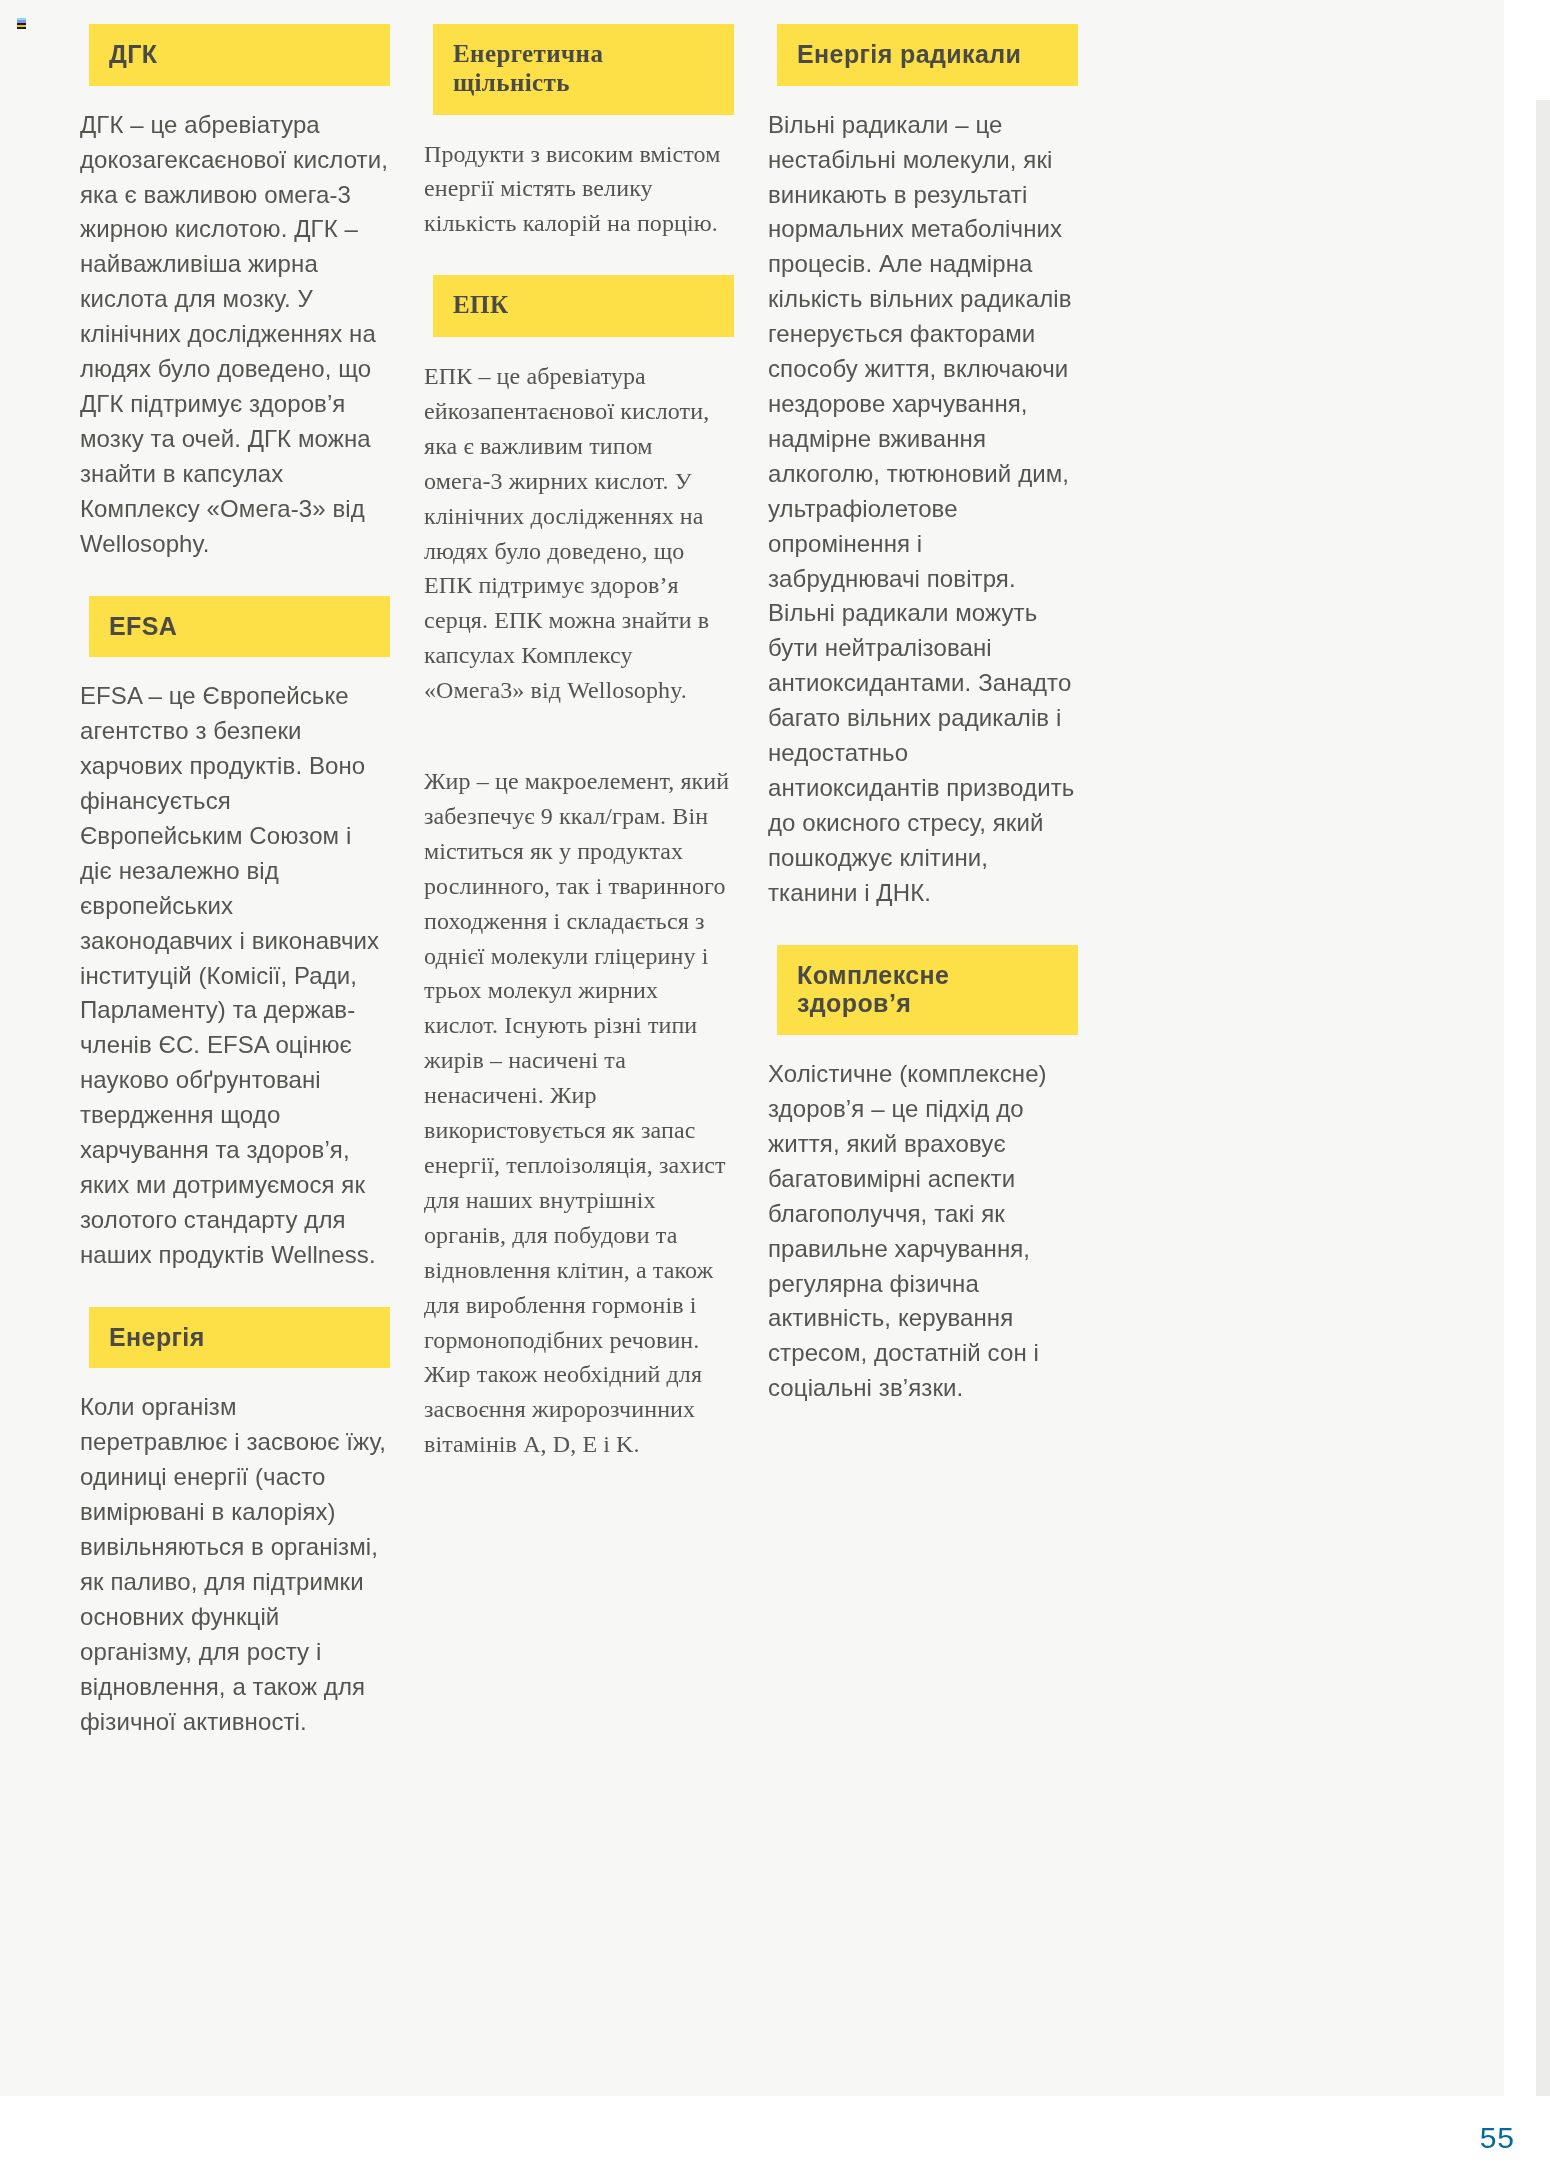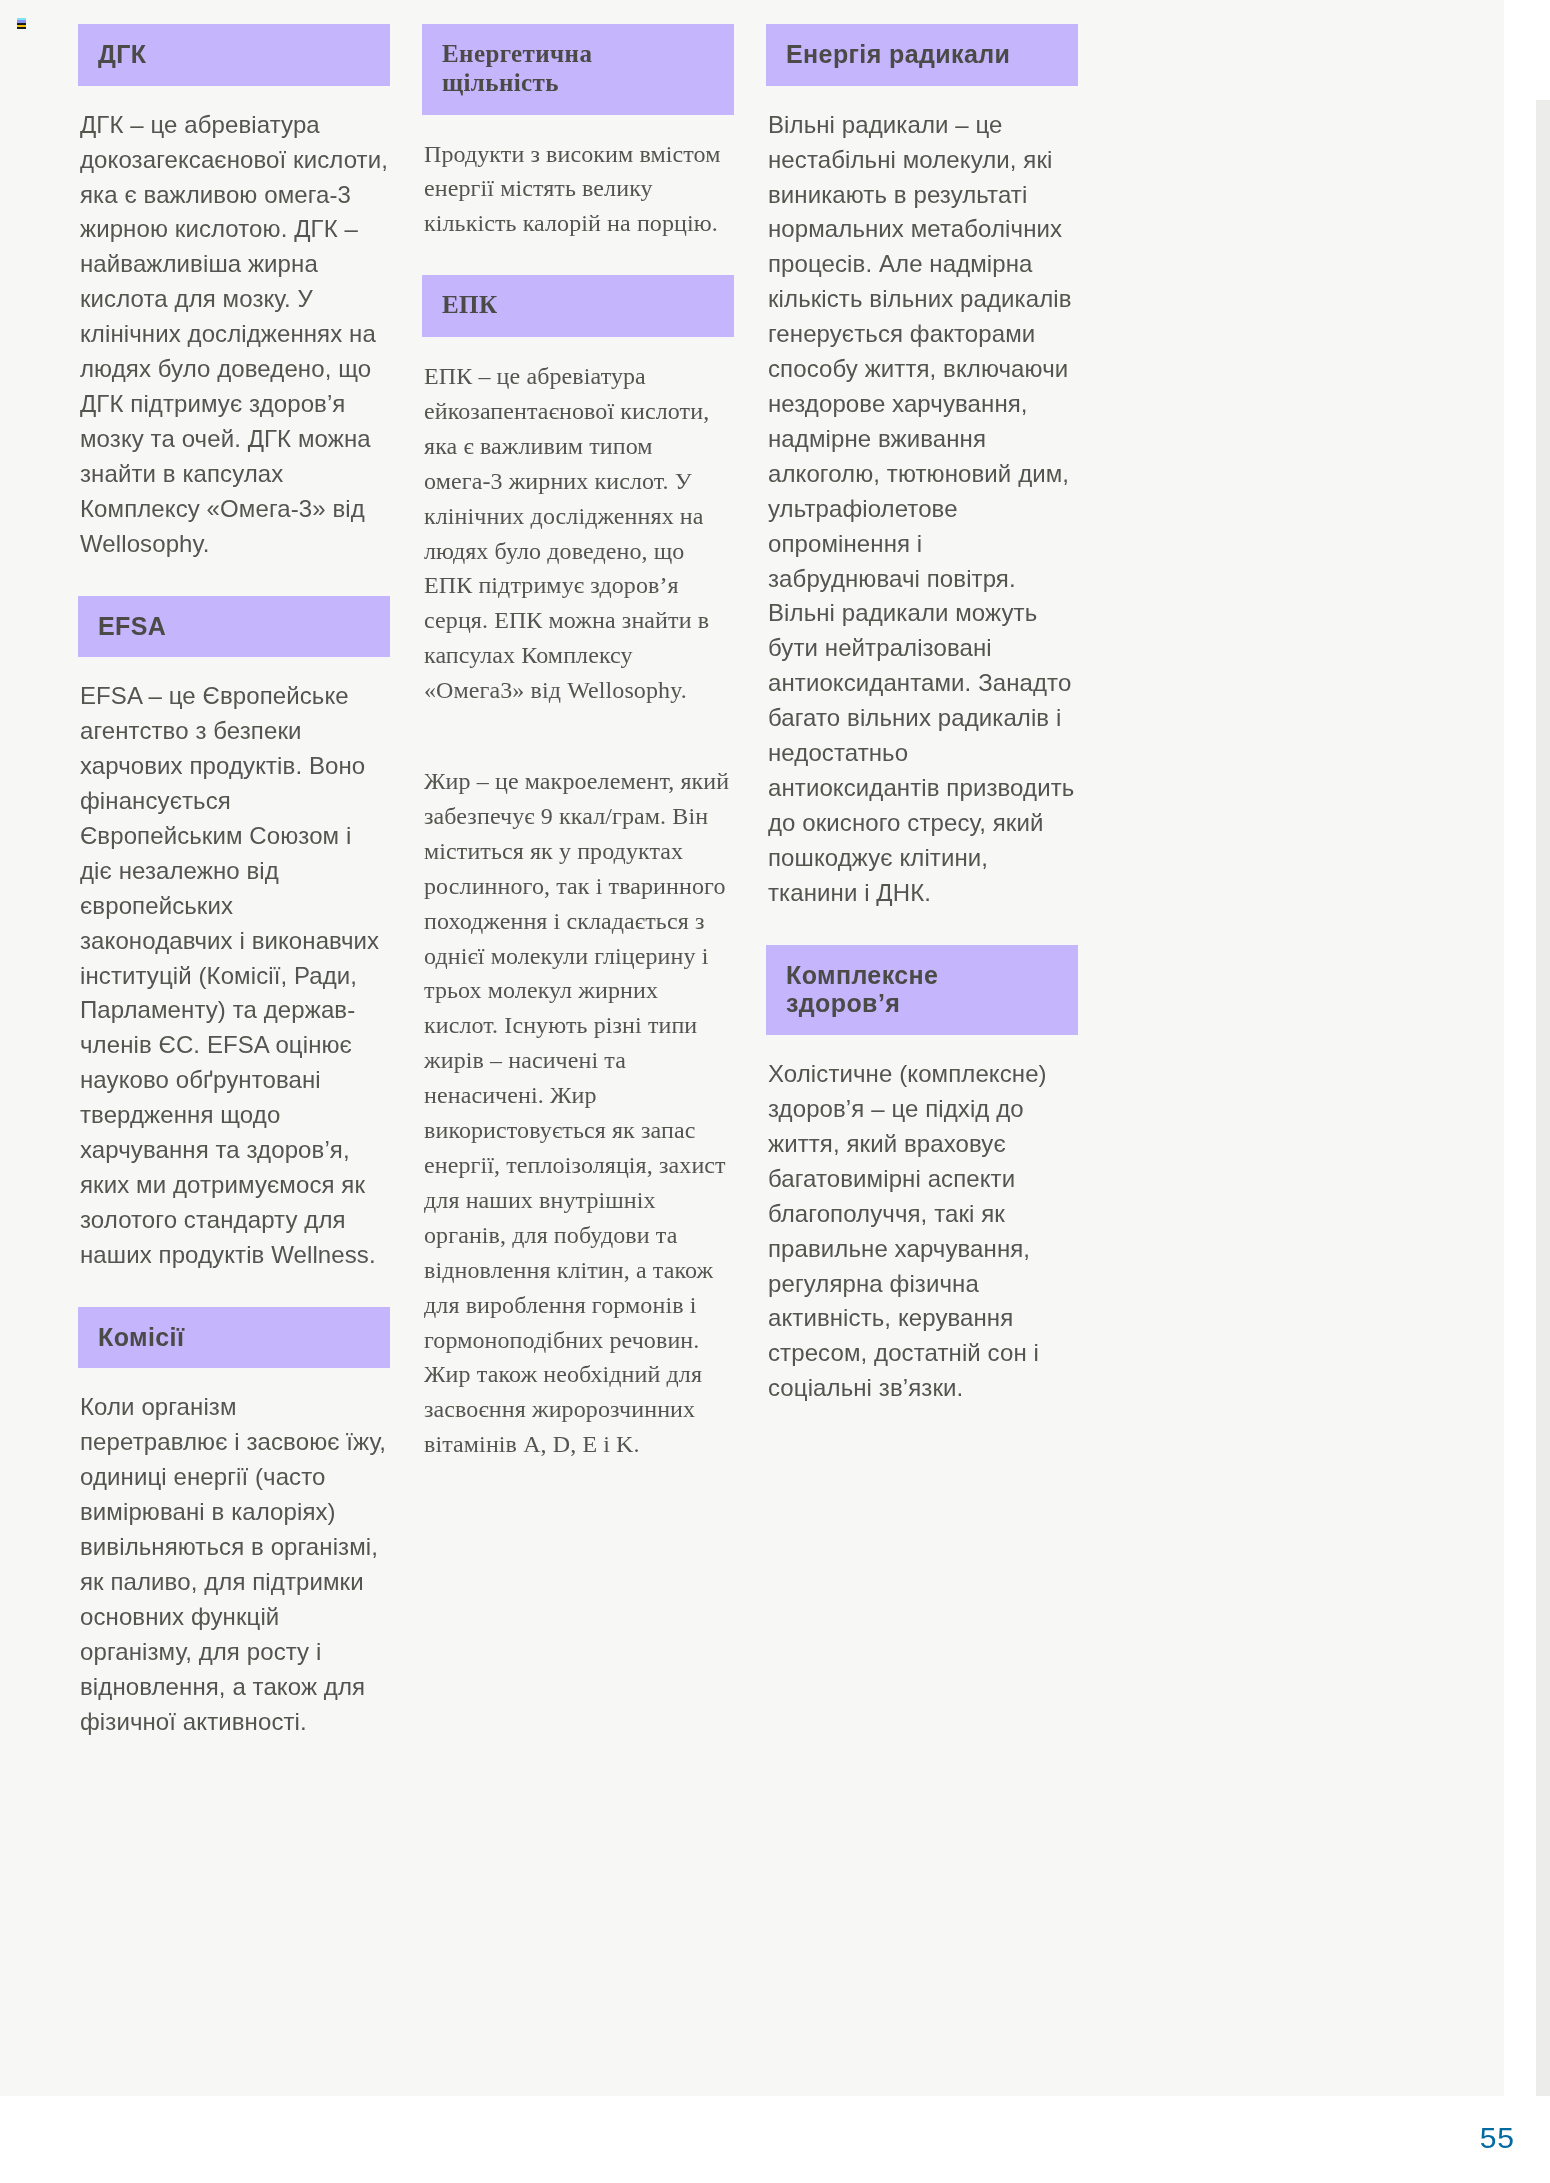--- a/index.html
+++ b/index.html
@@ -62,28 +62,29 @@
   .column {
     width: 312px;
     flex: 0 0 312px;
   }
   .column.col-2 { width: 312px; flex: 0 0 312px; font-family: Liberation Serif, serif; }
   .column.col-3 { width: 312px; flex: 0 0 312px; }
 
   .term-block { margin-bottom: 0; }
 
   .term-header {
-    background: #c4b5fd;
+    background: #fde047;
     color: #4a4a47;
     font-size: 25px;
     font-weight: bold;
     letter-spacing: 0.4px;
     padding: 16px 20px 17px 20px;
     box-sizing: border-box;
     line-height: 1.15;
+    margin-left: 11px;
   }
 
   .term-body {
     color: #55554f;
     font-size: 24px;
     line-height: 1.455;
     padding: 22px 2px 0 2px;
     letter-spacing: 0.1px;
     margin-bottom: 34px;
   }
@@ -110,21 +111,21 @@
     <div class="column col-1">
       <div class="term-block">
         <div class="term-header">ДГК</div>
         <div class="term-body">ДГК – це абревіатура докозагексаєнової кислоти, яка є важливою омега-3 жирною кислотою. ДГК – найважливіша жирна кислота для мозку. У клінічних дослідженнях на людях було доведено, що ДГК підтримує здоров’я мозку та очей. ДГК можна знайти в капсулах Комплексу «Омега-3» від Wellosophy.</div>
       </div>
       <div class="term-block">
         <div class="term-header">EFSA</div>
         <div class="term-body">EFSA – це Європейське агентство з безпеки харчових продуктів. Воно фінансується Європейським Союзом і діє незалежно від європейських законодавчих і виконавчих інституцій (Комісії, Ради, Парламенту) та держав-членів ЄС. EFSA оцінює науково обґрунтовані твердження щодо харчування та здоров’я, яких ми дотримуємося як золотого стандарту для наших продуктів Wellness.</div>
       </div>
       <div class="term-block">
-        <div class="term-header">Комісії</div>
+        <div class="term-header">Енергія</div>
         <div class="term-body">Коли організм перетравлює і засвоює їжу, одиниці енергії (часто вимірювані в калоріях) вивільняються в організмі, як паливо, для підтримки основних функцій організму, для росту і відновлення, а також для фізичної активності.</div>
       </div>
     </div>
 
     <div class="column col-2">
       <div class="term-block">
         <div class="term-header">Енергетична щільність</div>
         <div class="term-body">Продукти з високим вмістом енергії містять велику кількість калорій на порцію.</div>
       </div>
       <div class="term-block">

